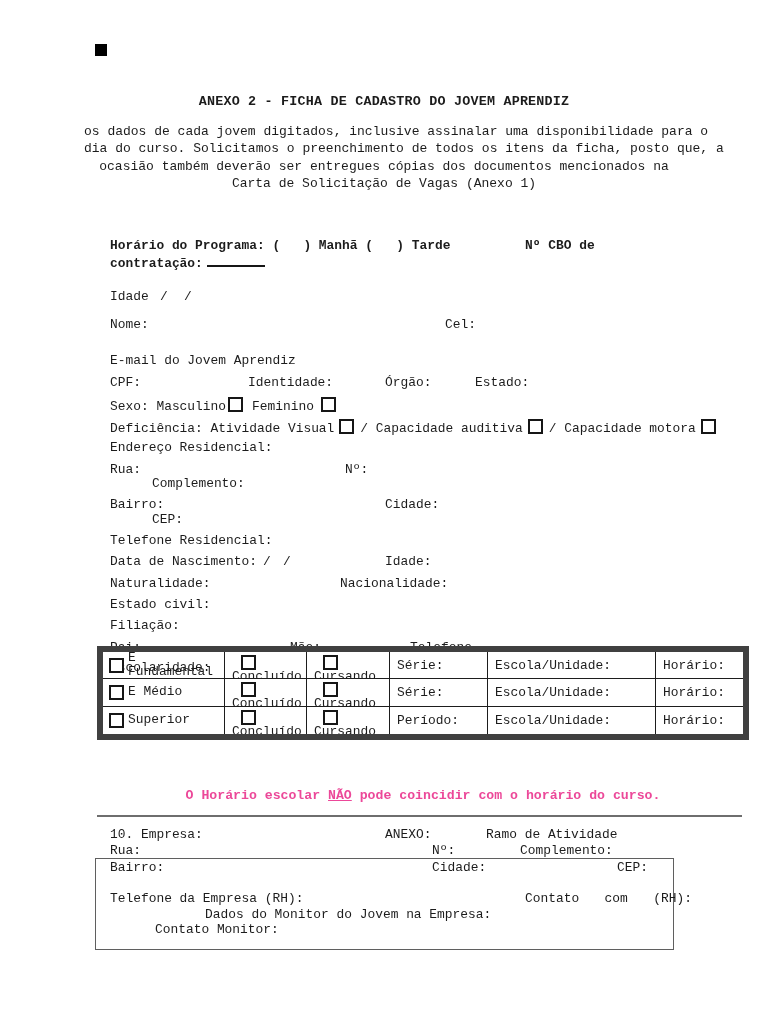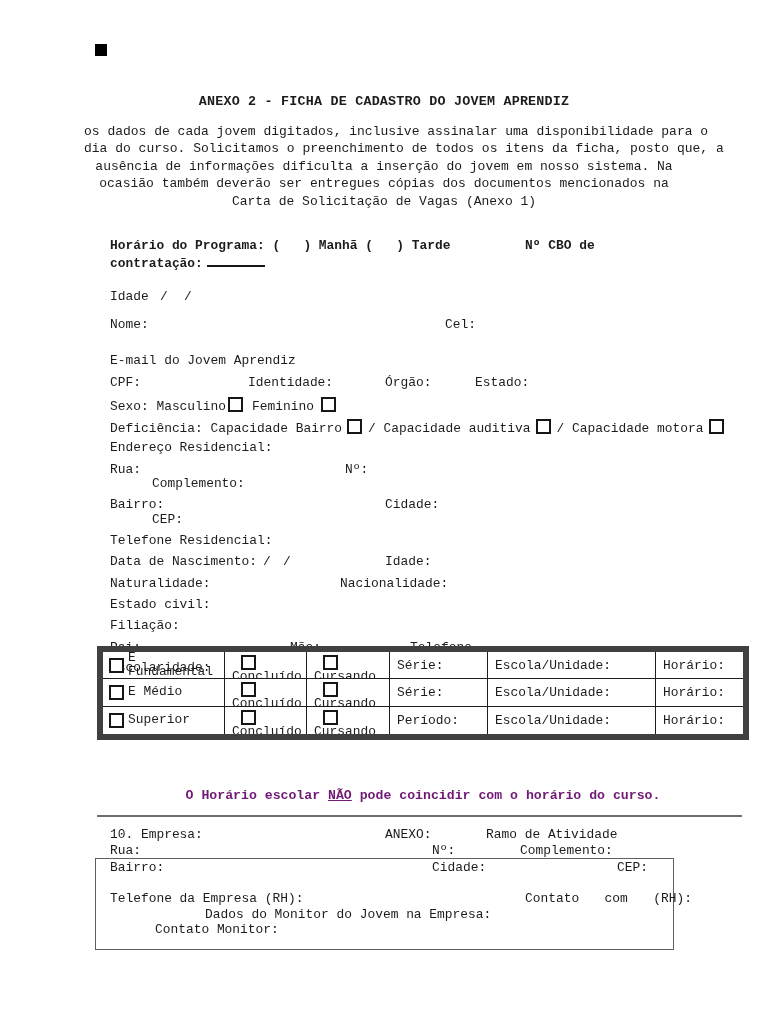--- a/index.html
+++ b/index.html
@@ -52,21 +52,20 @@
 
   <div class="mark" style="left:95px; top:8px;"></div>
   <div class="mark" style="left:95px; top:988px;"></div>
   <div class="mark" style="left:575px; top:988px;"></div>
 
   <div class="title" style="top:58px;">ANEXO 2 - FICHA DE CADASTRO DO JOVEM APRENDIZ</div>
 
   <div class="intro" style="top:87px;">
     <div>os dados de cada jovem digitados, inclusive assinalar uma disponibilidade para o</div>
     <div>dia do curso. Solicitamos o preenchimento de todos os itens da ficha, posto que, a</div>
-    <div>ausência de informações dificulta a inserção do jovem em nosso sistema. Na</div>
     <div>ocasião também deverão ser entregues cópias dos documentos mencionados na</div>
     <div>Carta de Solicitação de Vagas (Anexo 1)</div>
   </div>
 
   <div class="row" style="top:202px;">
     <span class="lbl b" style="left:110px;">Horário do Programa: (   ) Manhã (   ) Tarde</span>
     <span class="lbl b" style="left:525px;">Nº CBO de</span>
   </div>
   <div class="row" style="top:220px;">
     <span class="lbl b" style="left:110px;"><span>contratação:</span><span class="blank"></span></span>
@@ -93,21 +92,21 @@
     <span class="lbl" style="left:385px;">Órgão:</span>
     <span class="lbl" style="left:475px;">Estado:</span>
   </div>
 
   <div class="row" style="top:361px;">
     <span class="lbl" style="left:110px;"><span>Sexo: Masculino</span><span class="cb" style="margin-left:2px;"></span></span>
     <span class="lbl" style="left:252px;"><span>Feminino</span><span class="cb" style="margin-left:7px;"></span></span>
   </div>
 
   <div class="row" style="top:383px;">
-    <span class="lbl" style="left:110px;"><span>Deficiência: Capacidade Bairro</span><span class="cb" style="margin-left:5px;"></span><span style="margin-left:6px;">/ Capacidade auditiva</span><span class="cb" style="margin-left:5px;"></span><span style="margin-left:6px;">/ Capacidade motora</span><span class="cb" style="margin-left:5px;"></span></span>
+    <span class="lbl" style="left:110px;"><span>Deficiência: Atividade Visual</span><span class="cb" style="margin-left:5px;"></span><span style="margin-left:6px;">/ Capacidade auditiva</span><span class="cb" style="margin-left:5px;"></span><span style="margin-left:6px;">/ Capacidade motora</span><span class="cb" style="margin-left:5px;"></span></span>
   </div>
 
   <div class="row" style="top:404px;">
     <span class="lbl" style="left:110px;">Endereço Residencial:</span>
   </div>
   <div class="row" style="top:426px;">
     <span class="lbl" style="left:110px;">Rua:</span>
     <span class="lbl" style="left:345px;">Nº:</span>
   </div>
   <div class="row" style="top:440px;">
@@ -211,21 +210,21 @@
         <span>Período:</span>
       </div>
     <div class="cell c-plain no-b">
         <span>Escola/Unidade:</span>
       </div>
     <div class="cell c-plain no-r no-b">
         <span>Horário:</span>
       </div>
   </div>
 
-  <div class="notice" style="color:#701a75;"><span>O Horário escolar </span><span class="u">NÃO</span><span> pode coincidir com o horário do curso.</span></div>
+  <div class="notice" style="color:#ec4899;"><span>O Horário escolar </span><span class="u">NÃO</span><span> pode coincidir com o horário do curso.</span></div>
 
   <div class="rule"></div>
 
   <div class="row" style="top:791px;">
     <span class="lbl" style="left:110px;">10. Empresa:</span>
     <span class="lbl" style="left:385px;">ANEXO:</span>
     <span class="lbl" style="left:486px;">Ramo de Atividade</span>
   </div>
   <div class="row" style="top:807px;">
     <span class="lbl" style="left:110px;">Rua:</span>

